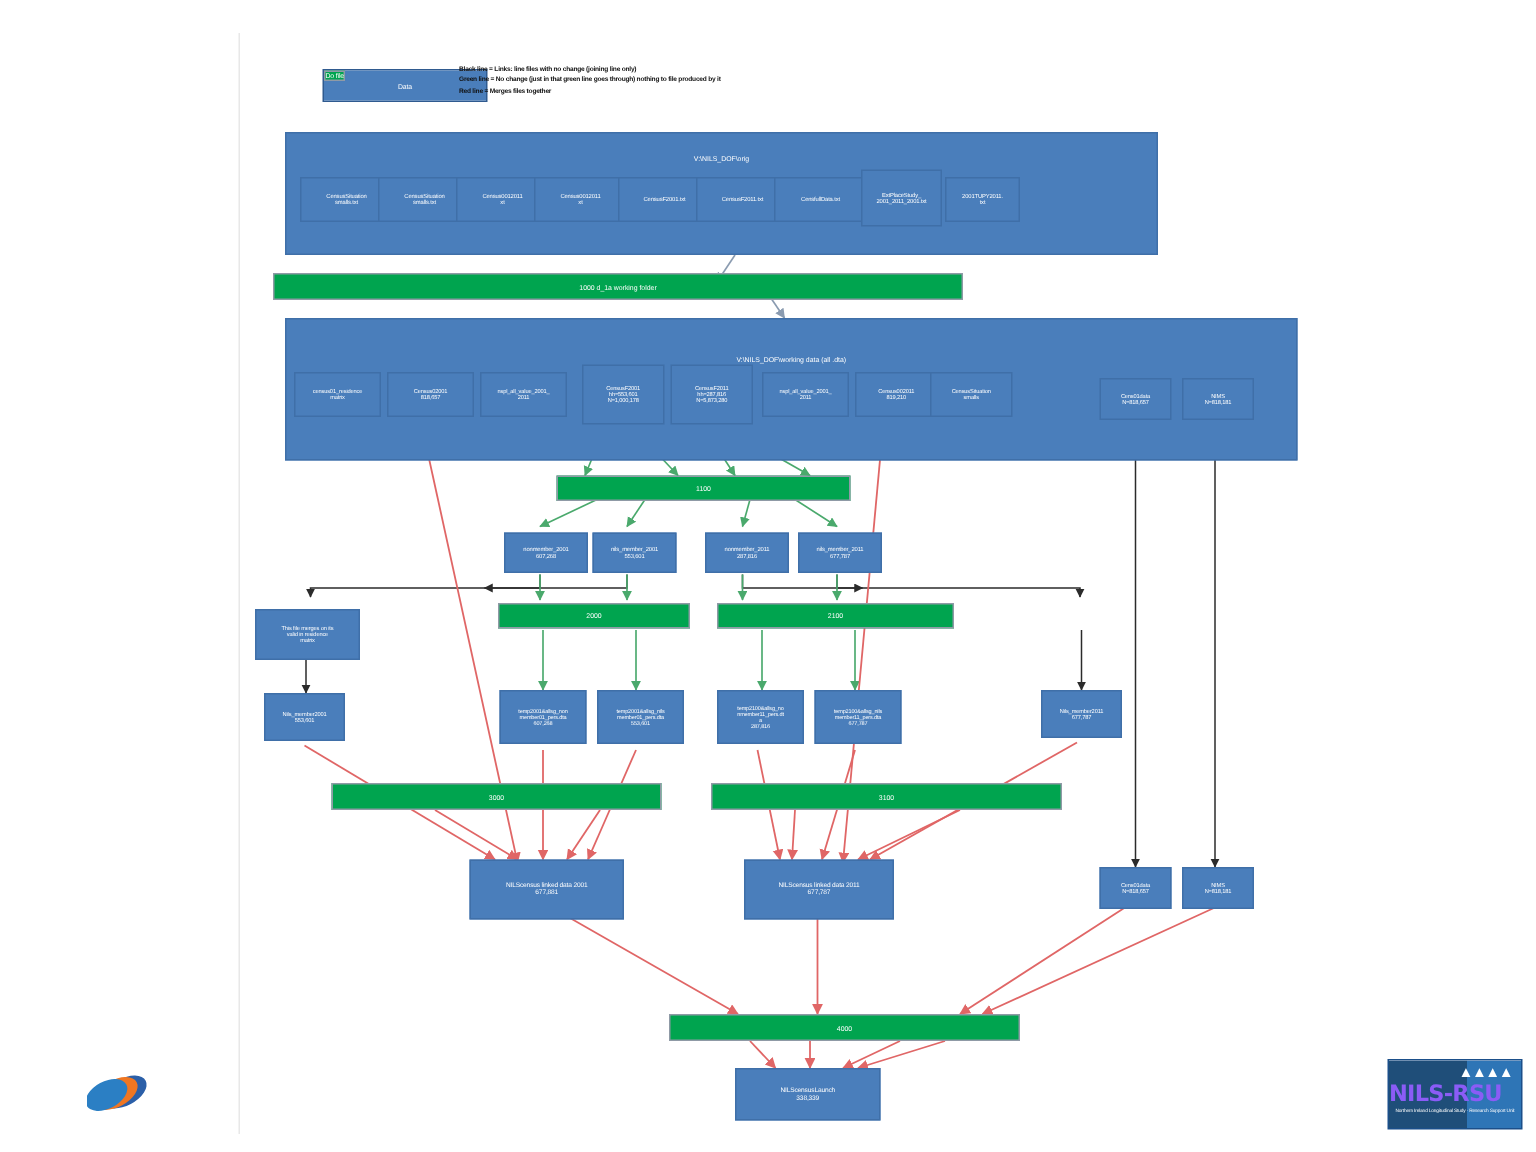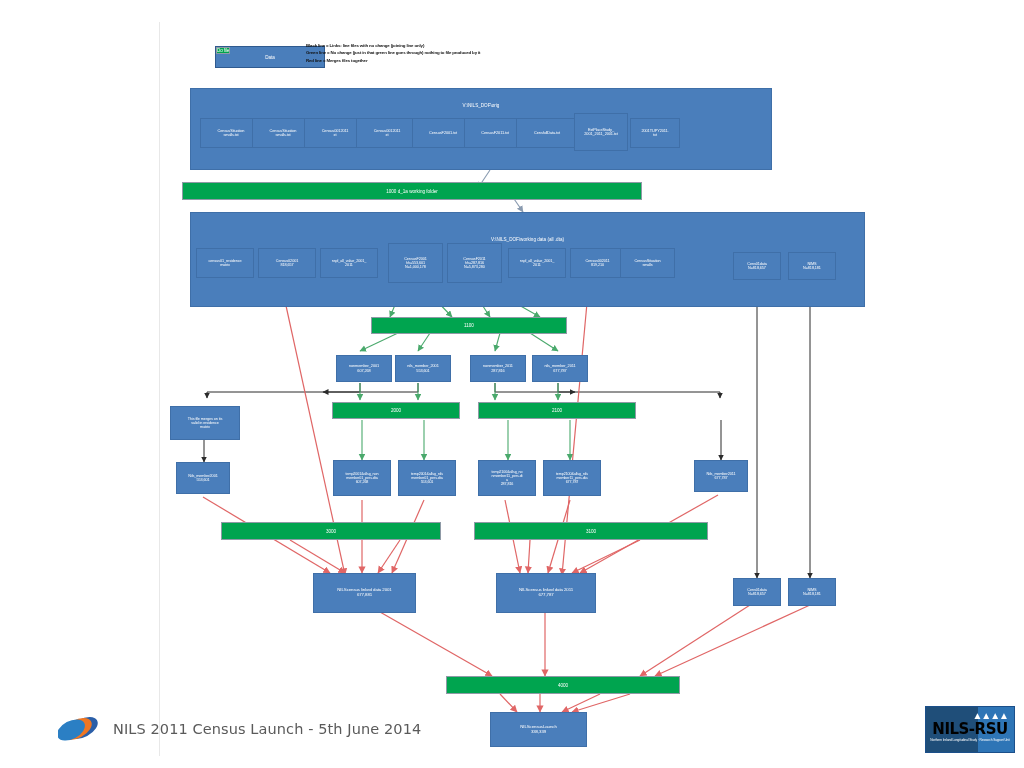--- a/index.html
+++ b/index.html
@@ -139,22 +139,21 @@
   #rsu-logo .rsu-left {
     position: absolute; left: 0; top: 0; bottom: 0; width: 52px;
     background: #1f4e79;
   }
   #rsu-logo .rsu-right {
     position: absolute; right: 0; top: 0; bottom: 0; left: 52px;
     background: #2e75b6;
   }
   #rsu-logo .rsu-word {
     position: absolute; left: 0; right: 0; top: 13px;
-    text-align: center;
-    color: #000000;
+    color: #8b5cf6;
     font-size: 15px;
     font-weight: bold;
     letter-spacing: -0.5px;
     font-family: "DejaVu Sans", sans-serif;
   }
   #rsu-logo .rsu-sub {
     position: absolute; left: 0; right: 0; top: 31px;
     text-align: center;
     color: #ffffff;
     font-size: 3.2px;
@@ -516,21 +515,20 @@
         <span class="lbl">NILScensusLaunch</span>
         <span class="num">338,339</span>
       </span>
   </div>
 
   <svg id="nils-logo" viewBox="0 0 50 34">
     <ellipse cx="25" cy="17" rx="16" ry="9" fill="#2b5fa8" transform="rotate(-28 25 17)"></ellipse>
     <ellipse cx="19" cy="18" rx="16" ry="9" fill="#ef7622" transform="rotate(-28 19 18)"></ellipse>
     <ellipse cx="13" cy="19" rx="15" ry="9" fill="#2b7fc4" transform="rotate(-28 13 19)"></ellipse>
   </svg>
-  <div id="footer-text">NILS 2011 Census Launch - 5th June 2014</div>
 
   <div id="rsu-logo">
     <div class="rsu-left"></div>
     <div class="rsu-right"></div>
     <div class="rsu-people">▲▲▲▲</div>
     <div class="rsu-word">NILS-RSU</div>
     <div class="rsu-sub">Northern Ireland Longitudinal Study  ·  Research Support Unit</div>
   </div>
 
 </div>

